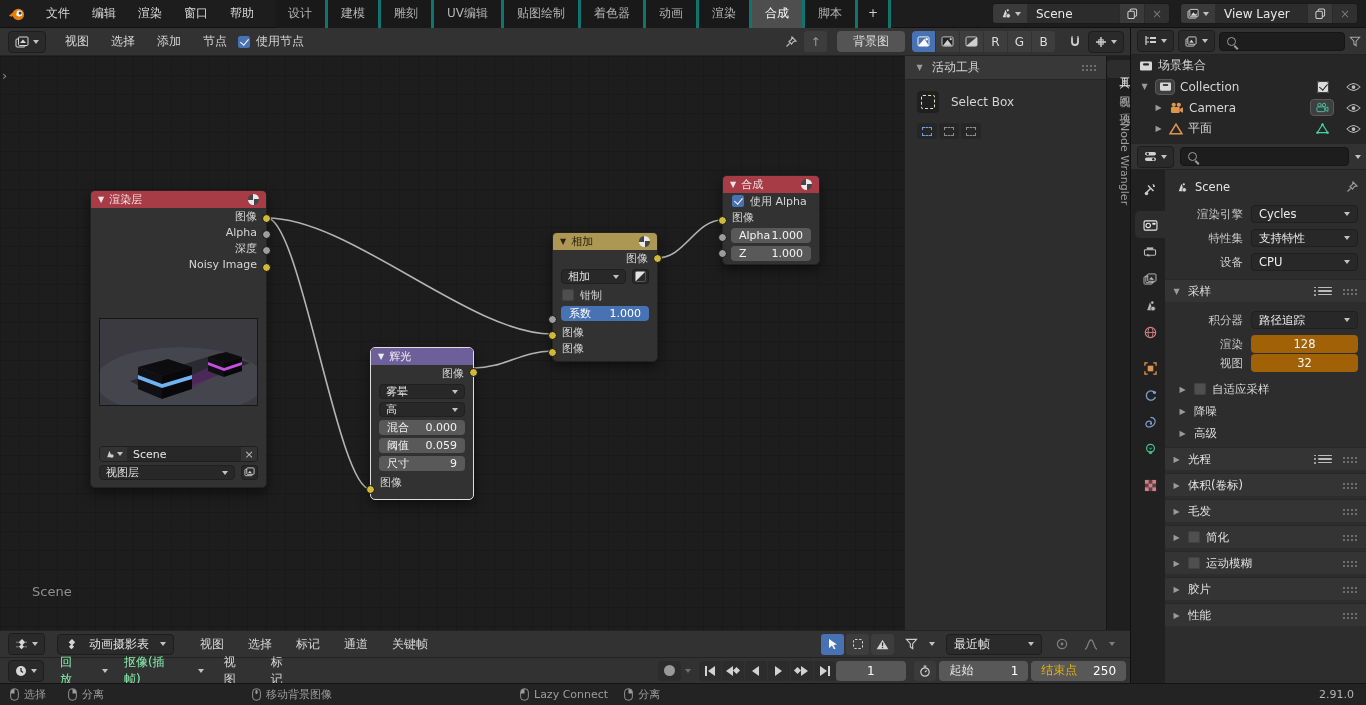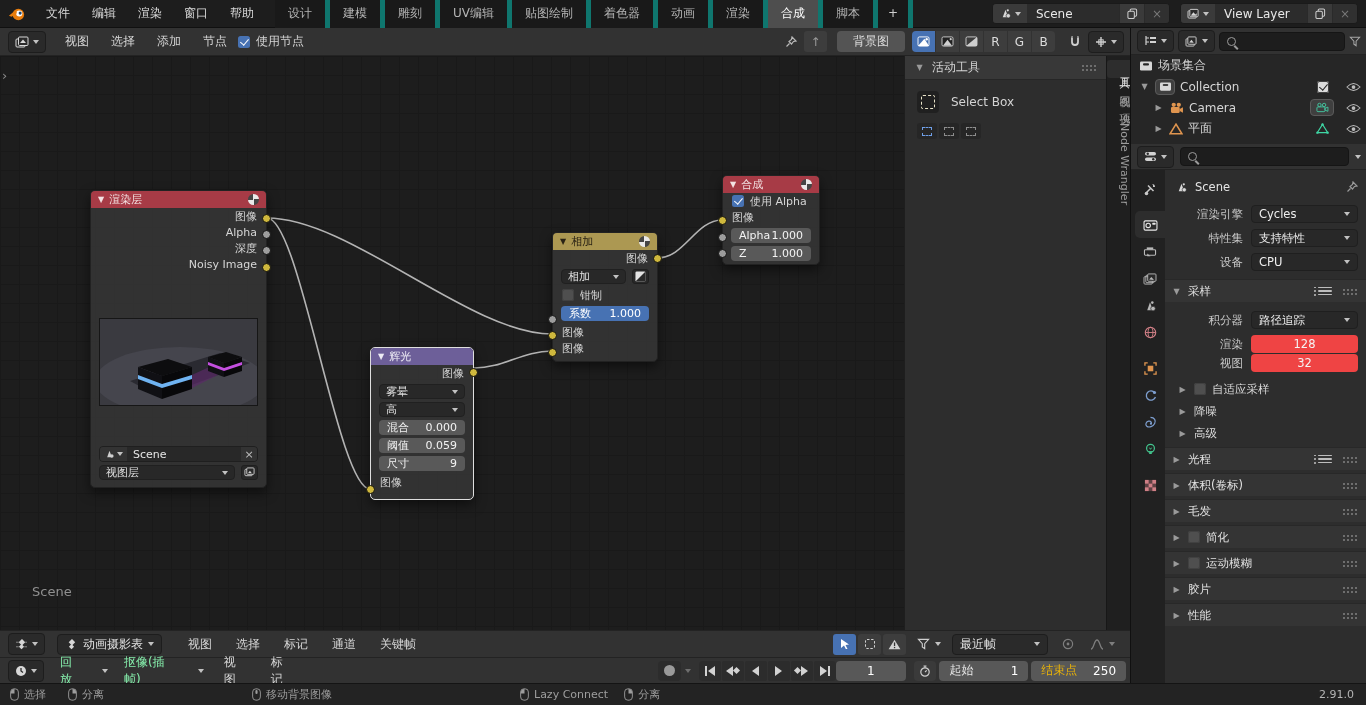--- a/index.html
+++ b/index.html
@@ -4,21 +4,21 @@
 <style>
   * { box-sizing: border-box; margin: 0; padding: 0; }
   body { background:#000; font-family:"DejaVu Sans","Liberation Sans",sans-serif; }
   .screen { position:relative; width:1366px; height:705px; background:#1d1d1d; overflow:hidden; color:#d4d4d4; font-size:12px; }
 
   
   .topbar { position:absolute; left:0; top:0; width:1366px; height:28px; background:#1d1d1d; border-bottom:1px solid #101010; display:flex; align-items:center; }
   .blogo { width:18px; height:18px; margin:0 9px 0 8px; }
   .menu { padding:0 11px; color:#d8d8d8; line-height:27px; cursor:default; }
   .ws-tabs { display:flex; height:28px; margin-left:10px; }
-  .ws-tab { padding:0 13px; line-height:27px; color:#b4b4b4; background:#191919; border-right:5px solid #0f766e; }
+  .ws-tab { padding:0 13px; line-height:27px; color:#b4b4b4; background:#191919; border-right:3px solid #0f766e; }
   .ws-tab.active { background:#4e4e4e; color:#fff; }
   .ws-tab.add { color:#cfcfcf; padding:0 10px; }
   .id-widgets { margin-left:auto; display:flex; align-items:center; margin-right:8px; }
   .idw { display:flex; align-items:stretch; height:21px; background:#2c2c2c; border-radius:4px; margin-left:10px; overflow:hidden; border:1px solid #1a1a1a; }
   .idw-icon { display:flex; align-items:center; gap:3px; padding:0 6px; background:#3a3a3a; }
   .idw-text { display:flex; align-items:center; padding:0 9px; min-width:92px; color:#e8e8e8; }
   .idw-btn { width:25px; display:flex; align-items:center; justify-content:center; background:#3a3a3a; border-left:1px solid #2a2a2a; color:#cfcfcf; }
   .idw-btn.dim { color:#787878; background:#303030; }
 
   
@@ -102,21 +102,21 @@
   .tmode i { width:10px; height:9px; border:1.2px dashed #8d8d8d; display:block; }
   .tmode.on i { border-color:#6f9fe8; }
   .vtabs { position:absolute; left:1106px; top:0; width:24px; height:574px; background:#1f1f1f; border-left:1px solid #171717; display:flex; flex-direction:column; align-items:stretch; padding-top:4px; }
   .vtab { writing-mode:vertical-rl; text-orientation:mixed; padding:9px 0; font-size:11px; color:#9c9c9c; text-align:center; width:24px; }
   .vtab.active { background:#2d2d2d; color:#e8e8e8; border-radius:3px 0 0 3px; }
 
   
   .dope-header { position:absolute; left:0; top:630px; width:1130px; height:27px; background:#323232; border-top:1px solid #232323; display:flex; align-items:center; }
   .time-header { position:absolute; left:0; top:657px; width:1130px; height:26px; background:#323232; border-top:1px solid #232323; display:flex; align-items:center; }
   .menu-sm { padding:0 12px; color:#d6d6d6; }
-  .dd-box { display:flex; align-items:center; gap:5px; height:21px; background:#2a2a2a; border:1px solid #1d1d1d; border-radius:4px; padding:0 7px; margin-left:4px; color:#e2e2e2; }
+  .dd-box { display:flex; align-items:center; gap:11px; height:21px; background:#2a2a2a; border:1px solid #1d1d1d; border-radius:4px; padding:0 7px; margin-left:4px; color:#e2e2e2; }
   .plainmenu { display:flex; align-items:center; gap:20px; padding:0 8px; color:#86efac; }
   .transport { display:flex; gap:1px; margin-left:8px; }
   .tbtn { width:22px; height:20px; background:#2c2c2c; border-radius:2px; display:flex; align-items:center; justify-content:center; gap:1px; }
   .transport .tbtn:first-child { border-radius:4px 2px 2px 4px; }
   .transport .tbtn:last-child { border-radius:2px 4px 4px 2px; }
   .tri-r { width:0; height:0; border-top:5px solid transparent; border-bottom:5px solid transparent; border-left:7px solid #d2d2d2; }
   .tri-l { width:0; height:0; border-top:5px solid transparent; border-bottom:5px solid transparent; border-right:7px solid #d2d2d2; }
   .bar { width:2px; height:10px; background:#d2d2d2; }
   .dia { width:5px; height:5px; background:#d2d2d2; transform:rotate(45deg); }
   .framefield { width:74px; height:20px; background:#585858; border-radius:4px; display:flex; align-items:center; justify-content:center; color:#fff; margin-left:auto; }
@@ -147,21 +147,21 @@
   .ptab { width:30px; height:27px; display:flex; align-items:center; justify-content:center; border-radius:5px 0 0 5px; }
   .ptab.active { background:#2d2d2d; }
   .ptab.gap { margin-top:9px; }
   .props-content { position:absolute; left:34px; top:26px; right:0; bottom:0; background:#2d2d2d; padding:5px 9px 0 4px; overflow:hidden; font-size:11.5px; }
   .crumb { display:flex; align-items:center; gap:7px; height:24px; padding-left:6px; color:#e4e4e4; }
   .crumb .pinbtn { margin-left:auto; }
   .prow { display:flex; align-items:center; gap:8px; margin:6px 0; }
   .plabel { width:74px; text-align:right; color:#c9c9c9; flex:none; }
   .pselect { flex:1; height:18px; background:#282828; border:1px solid #1f1f1f; border-radius:4px; display:flex; align-items:center; padding:0 7px; color:#eee; }
   .pselect .cv { margin-left:auto; }
-  .pnum { flex:1; height:18px; background:#ef4444; border-radius:4px; display:flex; align-items:center; justify-content:center; color:#f4f4f4; }
+  .pnum { flex:1; height:18px; background:#a16207; border-radius:4px; display:flex; align-items:center; justify-content:center; color:#f4f4f4; }
   .phead { display:flex; align-items:center; gap:6px; height:23px; margin:3px -9px 0 -4px; padding:0 9px 0 6px; background:#343434; border-top:1px solid #282828; color:#e0e0e0; }
   .phead .right { margin-left:auto; display:flex; align-items:center; gap:10px; }
   .psub { display:flex; align-items:center; gap:6px; height:22px; padding-left:8px; color:#dadada; }
 
   
   svg.ic { display:block; }
 </style>
 </head>
 <body>
 

